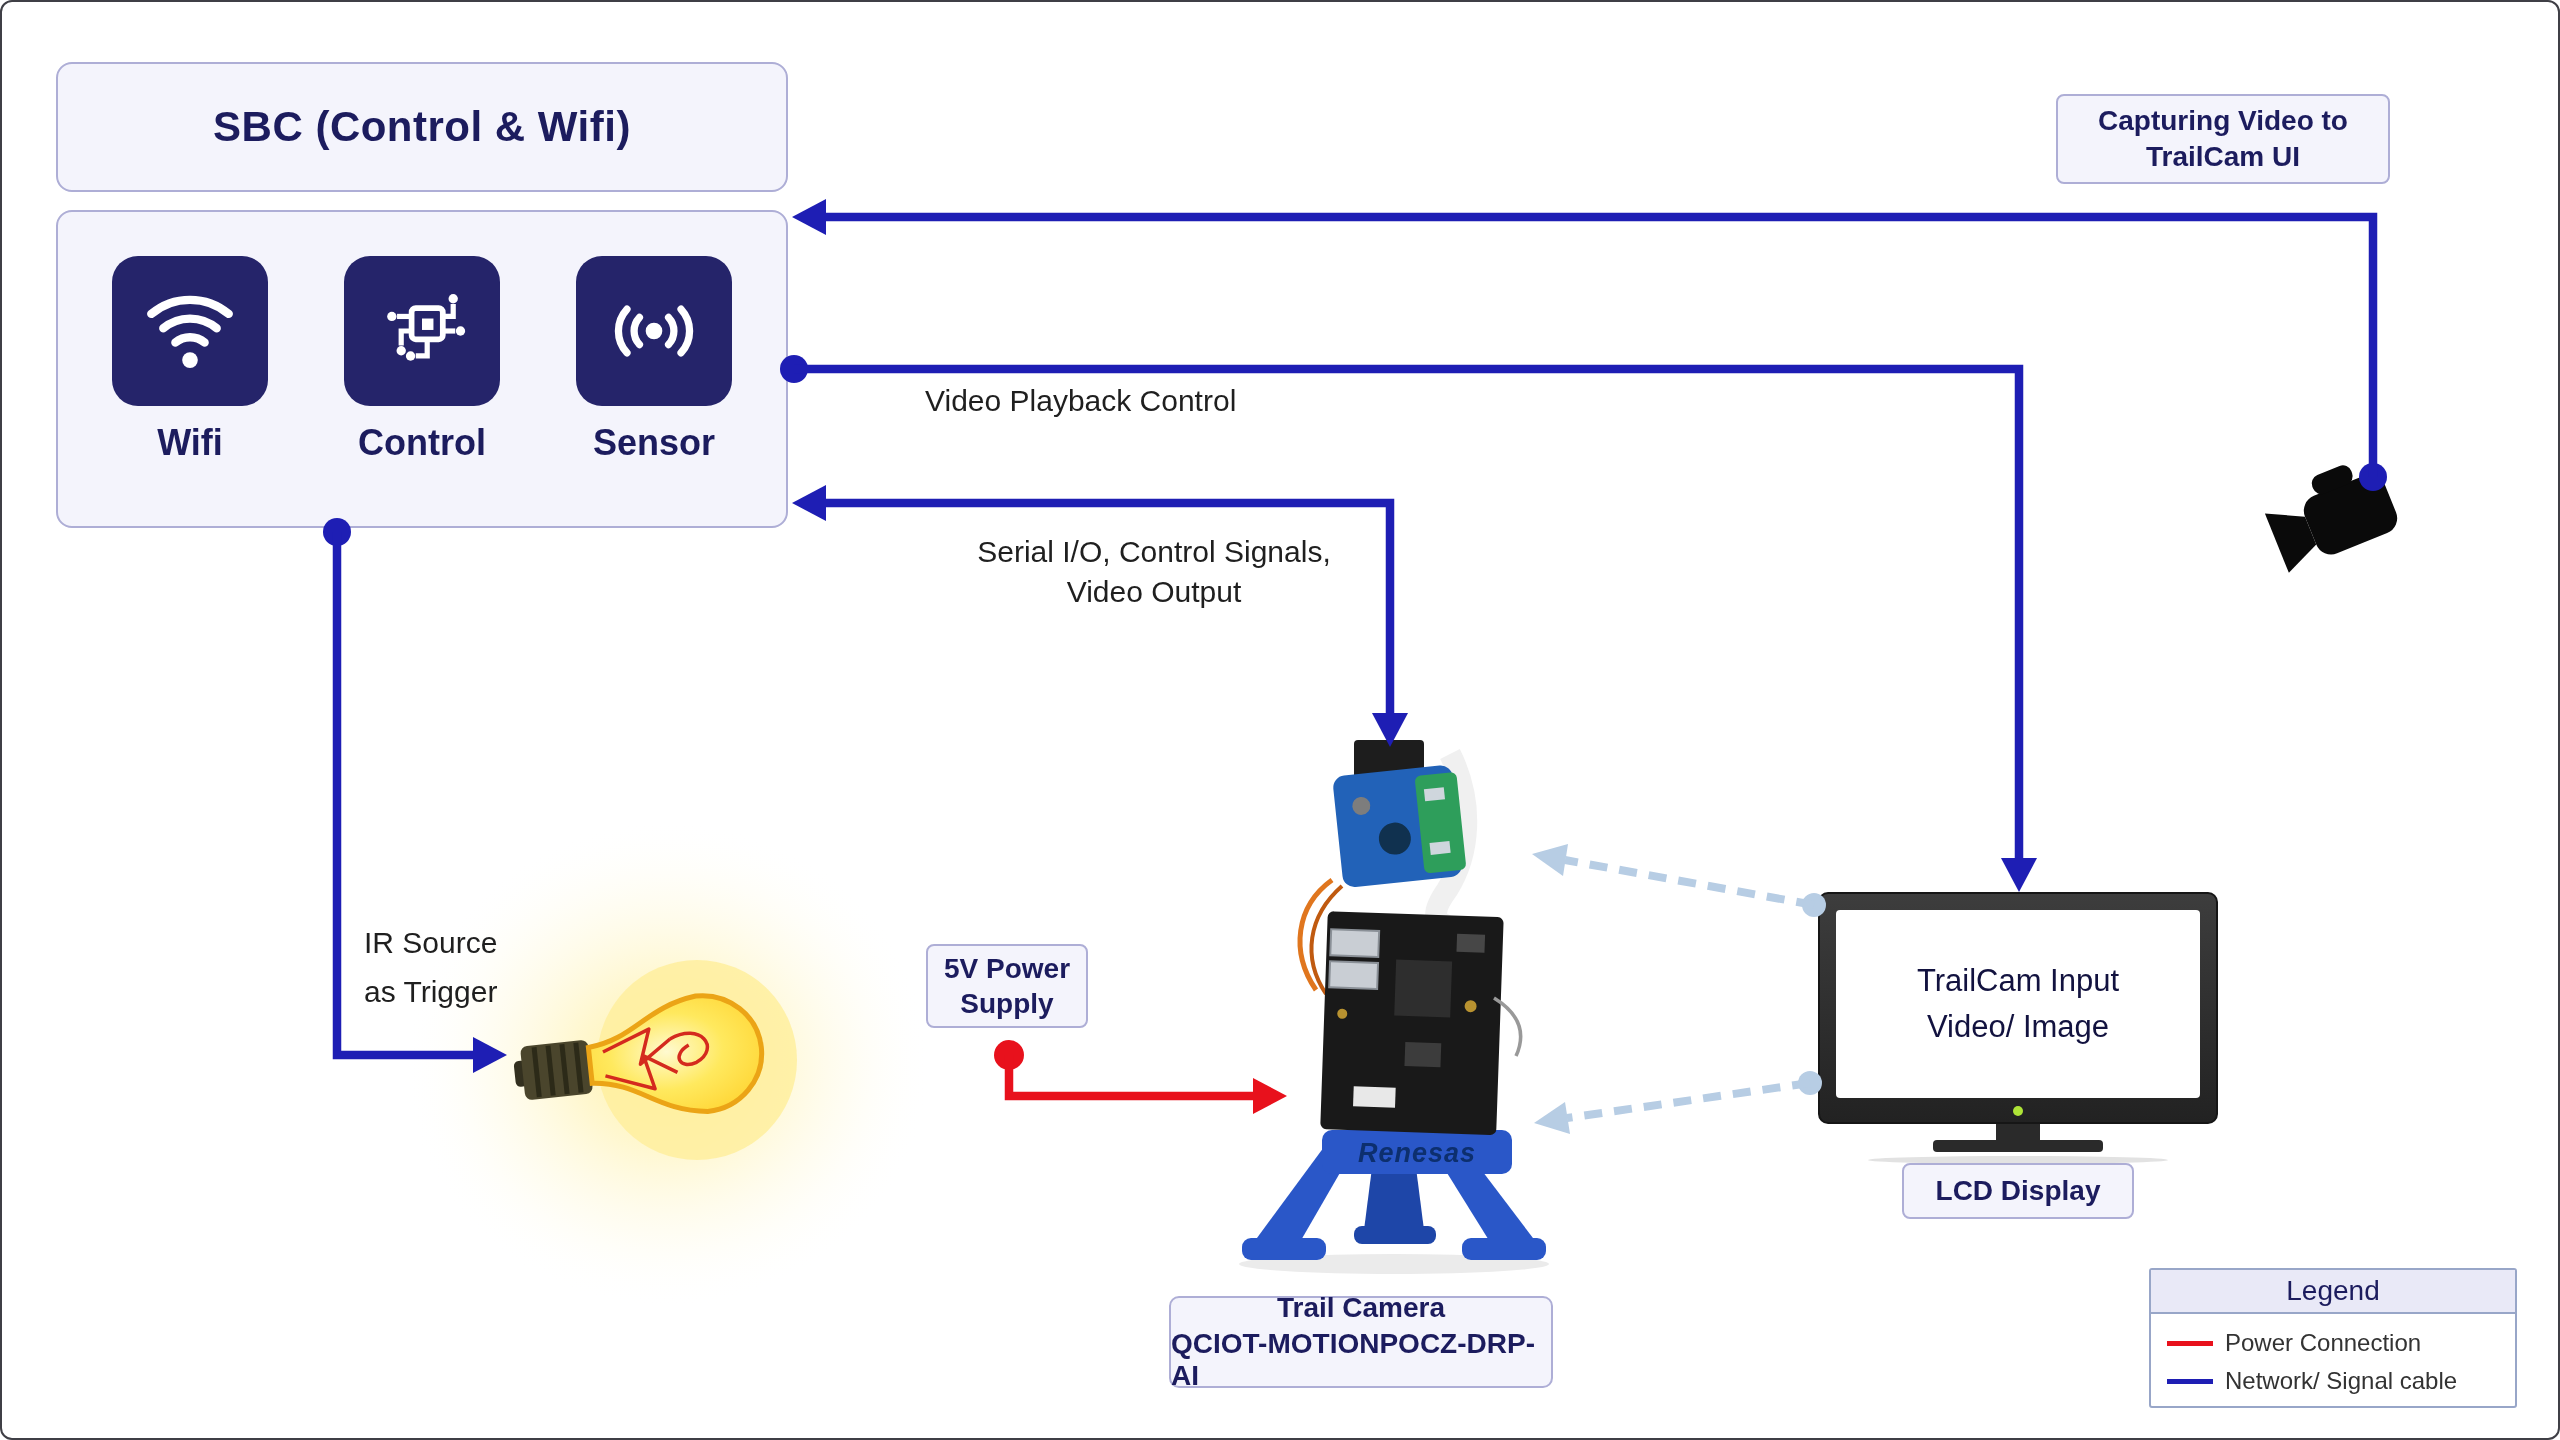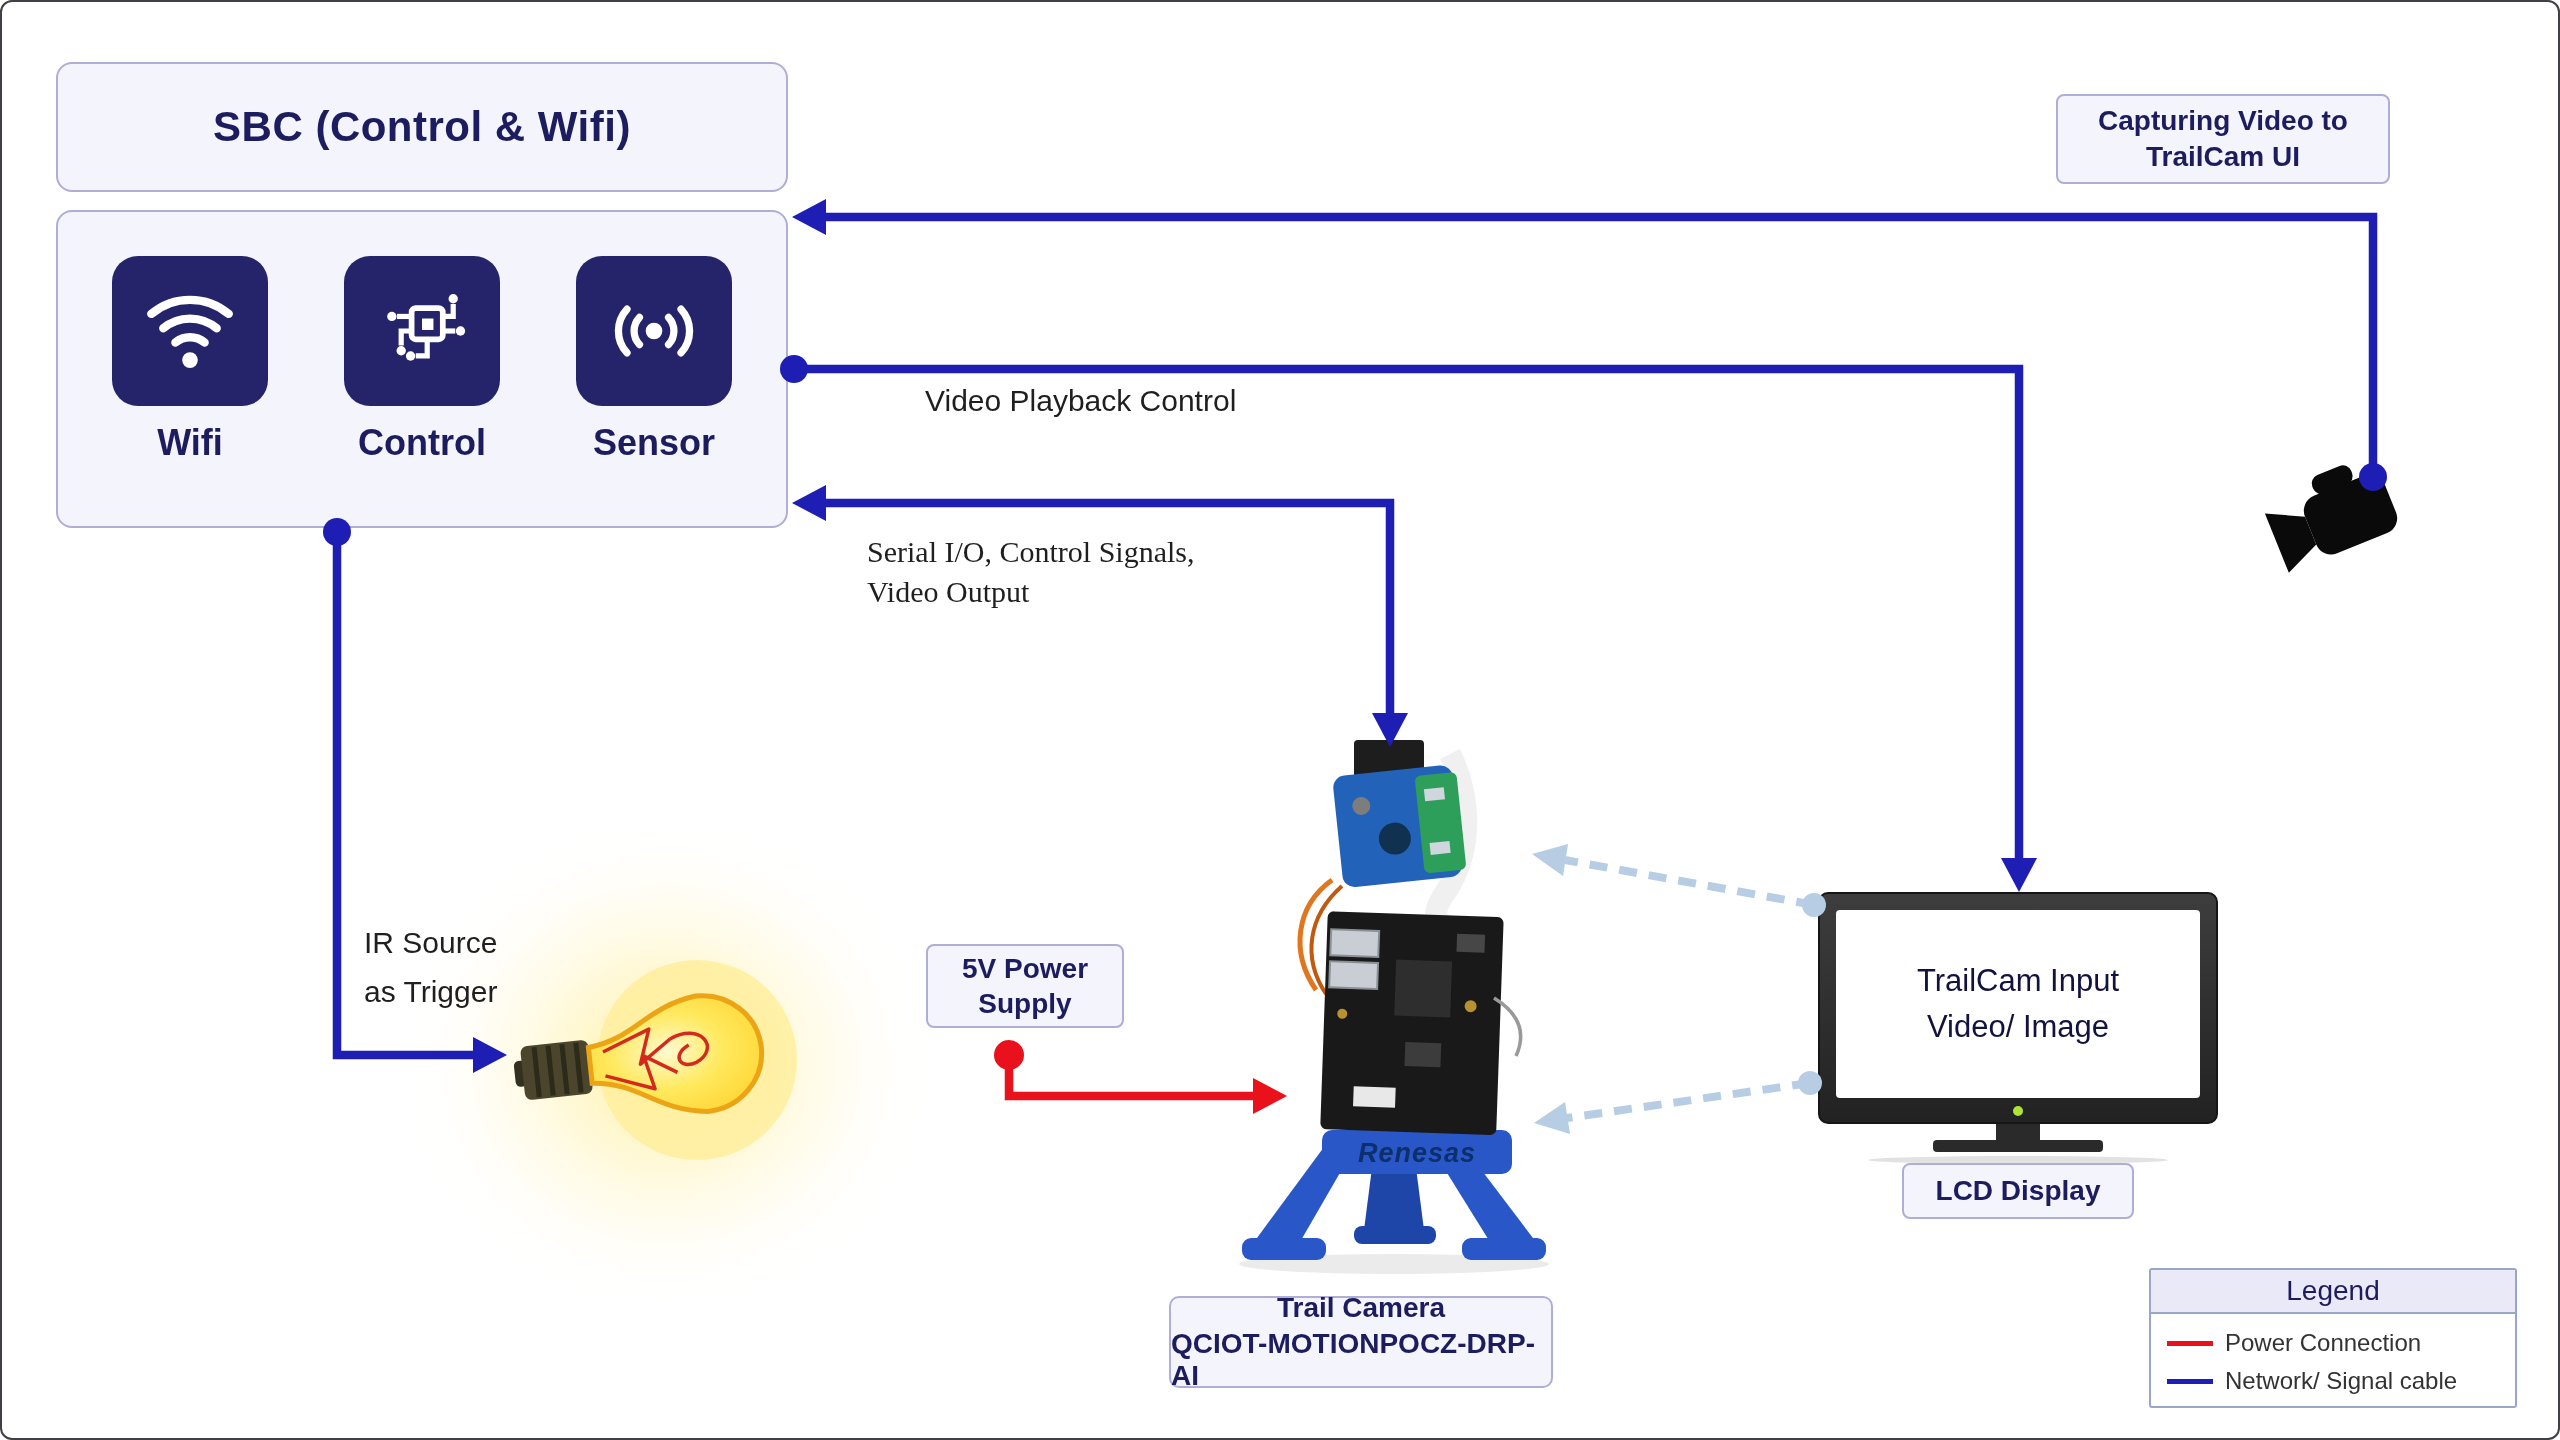--- a/index.html
+++ b/index.html
@@ -30,36 +30,36 @@
   .tile { width:156px; height:150px; border-radius:26px; background:var(--tile-bg,#25246a);
     display:flex; align-items:center; justify-content:center; }
   .tile svg { width:104px; height:104px; }
   .tile-label { margin-top:16px; font-size:36px; font-weight:bold; color:var(--navy,#1c1c5e); }
 
   
   .capturing-box { left:2054px; top:92px; width:334px; height:90px; border-radius:8px;
     display:flex; align-items:center; justify-content:center; text-align:center; padding:0 16px; }
   .capturing-box span { font-size:28px; font-weight:bold; color:var(--navy,#1c1c5e); line-height:1.3; }
 
-  .psu-box { left:924px; top:942px; width:198px; height:84px; border-radius:8px;
+  .psu-box { left:924px; top:942px; width:162px; height:84px; border-radius:8px;
     display:flex; flex-direction:column; align-items:center; justify-content:center; }
   .psu-box div { font-size:28px; font-weight:bold; color:var(--navy,#1c1c5e); line-height:1.25; }
 
   .trail-label-box { left:1167px; top:1294px; width:384px; height:92px; border-radius:10px;
     display:flex; flex-direction:column; align-items:center; justify-content:center; gap:4px; }
   .trail-label-box div { font-size:28px; font-weight:bold; color:var(--navy,#1c1c5e); }
 
   .lcd-label-box { left:1900px; top:1161px; width:232px; height:56px; border-radius:8px;
     display:flex; align-items:center; justify-content:center; }
   .lcd-label-box span { font-size:28px; font-weight:bold; color:var(--navy,#1c1c5e); }
 
   
   .ann { position:absolute; font-size:30px; color:var(--label-dark,#1f1f1f); }
   .ann-video-playback { left:915px; top:382px;margin-left:8px; }
-  .ann-serial { left:865px; top:530px; width:480px; text-align:left; line-height:40px;font-family:Liberation Serif, serif; }
+  .ann-serial { left:912px; top:530px; width:480px; text-align:center; line-height:40px; }
   .ann-ir { left:362px; top:916px; line-height:49px; }
 
   
   .lcd { position:absolute; left:1816px; top:890px; width:400px; }
   .lcd-frame { position:relative; width:400px; height:232px; border-radius:10px;
     background:linear-gradient(#3d3d3d,#222222); border:2px solid #161616;
     padding:16px 16px 24px 16px; }
   .lcd-screen { width:100%; height:100%; background:#ffffff; border-radius:4px;
     display:flex; flex-direction:column; align-items:center; justify-content:center; }
   .lcd-screen div { font-size:31px; color:#12123f; line-height:46px; }

